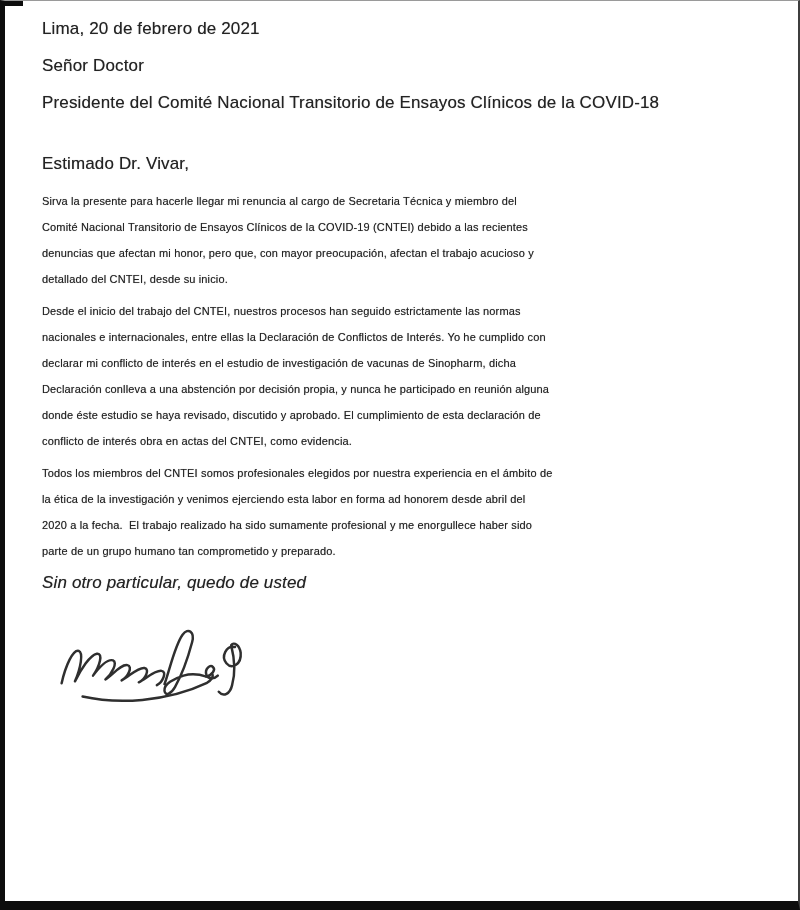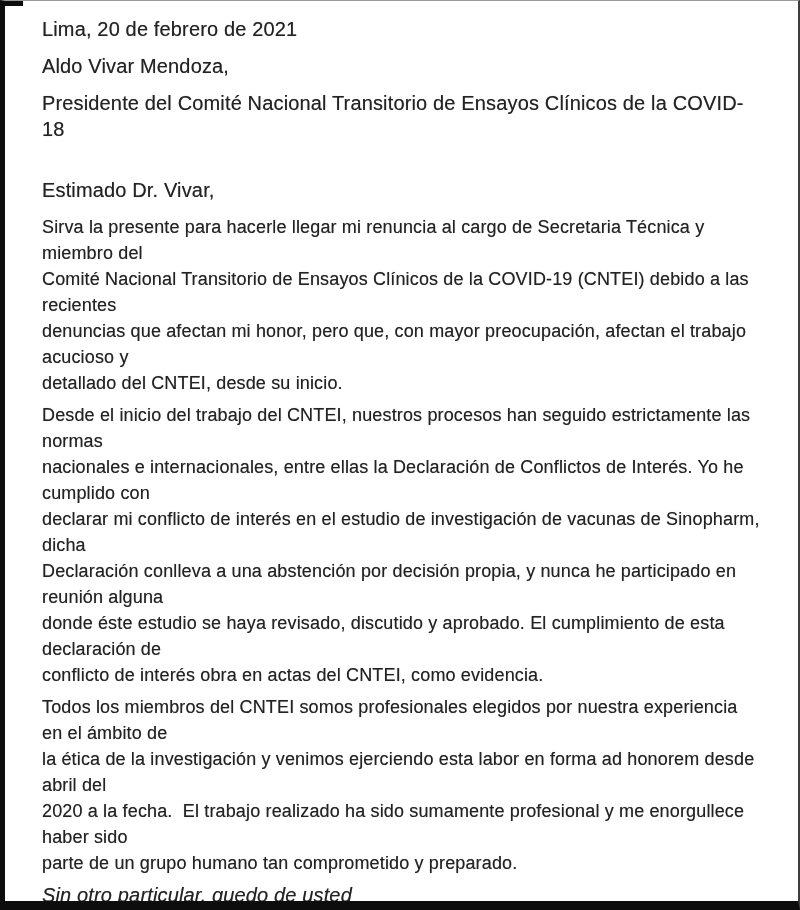--- a/index.html
+++ b/index.html
@@ -29,30 +29,30 @@
     height: 5px;
     background: #0d0d0d;
   }
   .content {
     padding: 15px 36px 0 37px;
     
     text-shadow: 0 0 0.7px rgba(40,40,40,0.55);
   }
   .hline {
     margin: 0 0 11px 0;
-    font-size: 20px;
+    font-size: 17px;
     line-height: 26px;
     letter-spacing: 0.15px;
   }
   .salutation {
     margin-top: 35px;
   }
   .para {
     margin: 0 0 6px 0;
-    font-size: 18px;
+    font-size: 11px;
     line-height: 26px;
     letter-spacing: 0.15px;
     white-space: pre-wrap;
     max-width: 740px;
   }
   .closing {
     margin-top: 5px;
     font-style: italic;
   }
   .signature-block {
@@ -66,21 +66,21 @@
 </head>
 <body>
 
 <div class="scan-frame">
   <div class="corner-nub"></div>
 
   <div class="content">
 
     <p class="hline">Lima, 20 de febrero de 2021</p>
 
-    <p class="hline">Aldo Vivar Mendoza,</p>
+    <p class="hline">Señor Doctor</p>
     <p class="hline">Presidente del Comité Nacional Transitorio de Ensayos Clínicos de la COVID-18</p>
 
     <p class="hline salutation">Estimado Dr. Vivar,</p>
 
     <p class="para">Sirva la presente para hacerle llegar mi renuncia al cargo de Secretaria Técnica y miembro del
 Comité Nacional Transitorio de Ensayos Clínicos de la COVID-19 (CNTEI) debido a las recientes
 denuncias que afectan mi honor, pero que, con mayor preocupación, afectan el trabajo acucioso y
 detallado del CNTEI, desde su inicio.</p>
     <p class="para">Desde el inicio del trabajo del CNTEI, nuestros procesos han seguido estrictamente las normas
 nacionales e internacionales, entre ellas la Declaración de Conflictos de Interés. Yo he cumplido con

